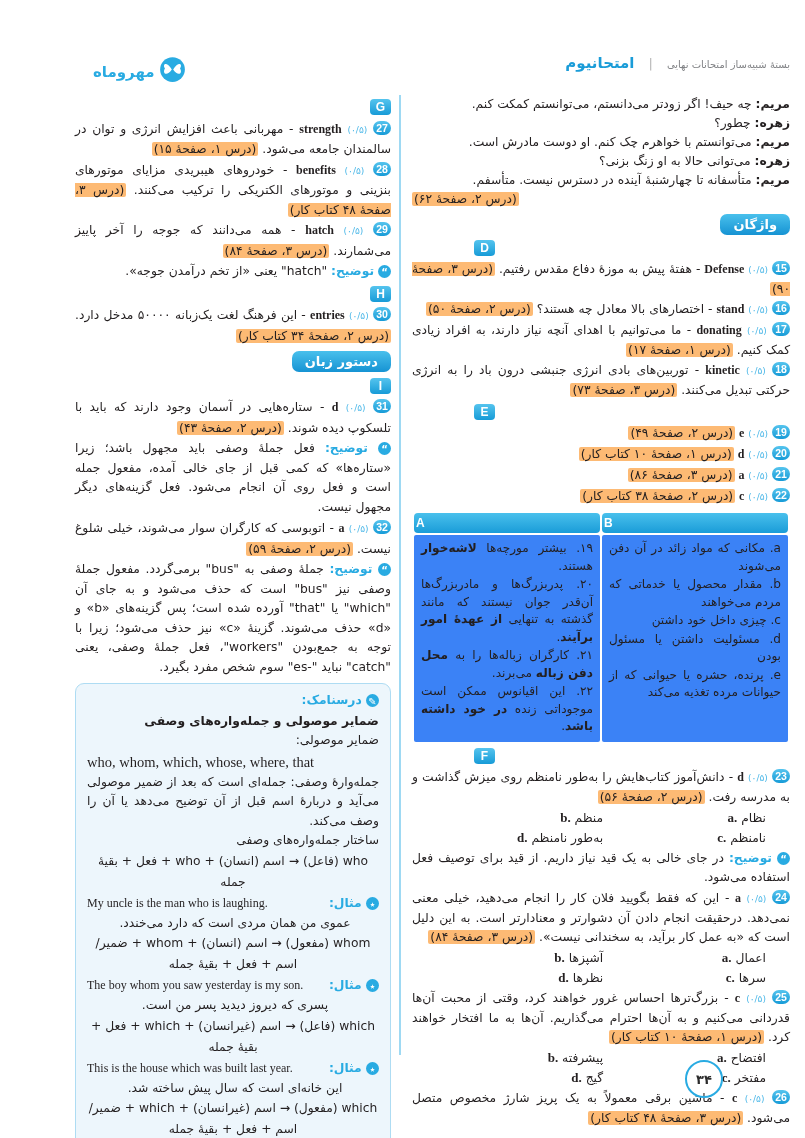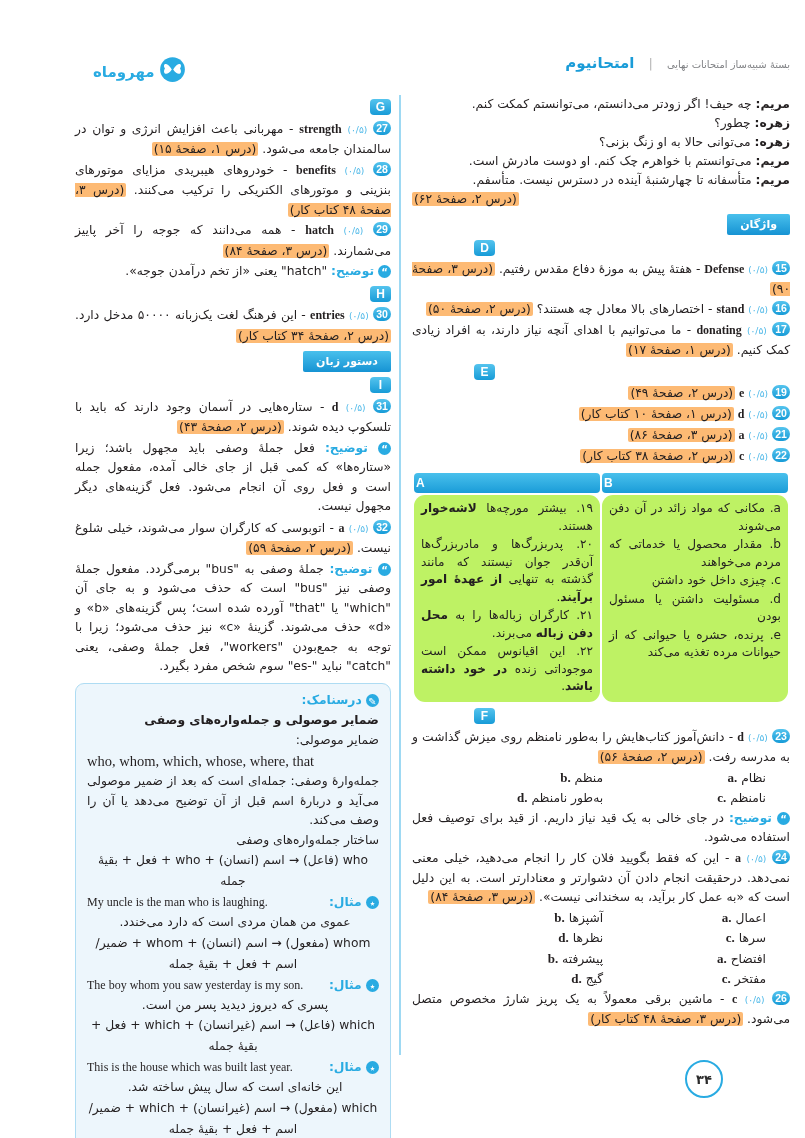--- a/index.html
+++ b/index.html
@@ -22,41 +22,41 @@
   .nb{display:inline-block;background:linear-gradient(#55c4ee,#179bd7);color:#fff;font-weight:bold;
       font-family:"Liberation Sans",sans-serif;font-size:10.5px;line-height:14px;padding:0 3px;min-width:12px;
       text-align:center;border-radius:7px;vertical-align:1px;}
   .letter-row{text-align:right;margin:3px 0 2px;}
   .col-right .letter-row{padding-left:62px;text-align:left;direction:ltr;}
   .letter{display:inline-block;background:linear-gradient(#55c4ee,#179bd7);color:#fff;font-weight:bold;
       font-family:"Liberation Sans",sans-serif;font-size:12px;line-height:16px;width:21px;text-align:center;
       border-radius:4px;}
   .sec-btn-row{text-align:right;margin:5px 0 4px;}
   .sec-btn{display:inline-block;background:linear-gradient(#49c0ec,#1693d3);color:#fff;font-weight:bold;
-      font-size:11px;line-height:17px;padding:2px 13px;border-radius:2px;}
+      font-size:13px;line-height:17px;padding:2px 13px;border-radius:7px;}
   .ans-word{font-family:"Liberation Serif","DejaVu Serif",serif;font-weight:bold;font-size:12px;}
   .score{color:#4db8e8;font-size:9px;}
   .ref{background:#fdba74;border-radius:2px;padding:0 2px;}
   .item{margin:0 0 1px;}
   .dline b{font-weight:bold;}
   .dref{text-align:left;}
   
   .opts{display:grid;grid-template-columns:46% 54%;direction:rtl;padding-right:24px;margin:0 0 1px;}
   .opt{direction:ltr;text-align:right;padding-left:10px;}
   .opt-label{font-family:"Liberation Serif","DejaVu Serif",serif;font-weight:bold;font-size:13px;}
   
   .note{margin:0 0 2px;}
   .q-icon{display:inline-block;background:#29abe2;color:#fff;font-weight:bold;border-radius:50%;
       width:13px;height:13px;line-height:16px;font-size:10px;text-align:center;vertical-align:-1px;}
   .note-label{color:#29abe2;font-weight:bold;}
   
   table.match{width:100%;border-collapse:separate;border-spacing:2px;margin:4px 0 3px;direction:ltr;}
   table.match th{background:linear-gradient(#49c0ec,#1a9cd8);color:#fff;font-family:"Liberation Sans",sans-serif;
       font-size:12px;line-height:16px;padding:2px;border-radius:4px;}
-  table.match td{background:#bef264;border-radius:11px;padding:5px 7px;vertical-align:top;direction:rtl;
+  table.match td{background:#3b82f6;border-radius:2px;padding:5px 7px;vertical-align:top;direction:rtl;
       text-align:justify;font-size:12.1px;line-height:17.5px;width:50%;}
   table.match td div{margin-bottom:1px;}
   
   .lesson-box{background:#edf6fc;border:1px solid #aedcf3;border-radius:9px;padding:7px 11px 9px;margin-top:6px;}
   .box-label{color:#29abe2;font-weight:bold;margin-bottom:1px;}
   .bold-line{font-weight:bold;}
   .pronouns{direction:ltr;text-align:left;font-family:"Liberation Serif","DejaVu Serif",serif;font-size:14.5px;line-height:22px;}
   .formula{text-align:center;line-height:21px;}
   .ex-row{display:flex;direction:ltr;justify-content:space-between;align-items:baseline;line-height:21px;}
   .ex-sentence{font-family:"Liberation Serif","DejaVu Serif",serif;font-size:12px;direction:ltr;}
@@ -85,35 +85,36 @@
   <span class="logo-text">مهروماه</span>
 </div>
 
 <div class="divider"></div>
 
 <div class="col col-right">
 
   <div class="dialogue">
     <p class="dline"><b>مریم:</b> <span>چه حیف! اگر زودتر می‌دانستم، می‌توانستم کمکت کنم.</span></p>
     <p class="dline"><b>زهره:</b> <span>چطور؟</span></p>
+    <p class="dline"><b>مریم:</b> <span>می‌توانستم با خواهرم چک کنم. او دوست مادرش است.</span></p>
     <p class="dline"><b>زهره:</b> <span>می‌توانی حالا به او زنگ بزنی؟</span></p>
-    <p class="dline"><b>مریم:</b> <span>می‌توانستم با خواهرم چک کنم. او دوست مادرش است.</span></p>
     <p class="dline"><b>مریم:</b> <span>متأسفانه تا چهارشنبهٔ آینده در دسترس نیست. متأسفم.</span></p>
     <p class="dref"><span class="ref">(درس ۲، صفحهٔ ۶۲)</span></p>
   </div>
 
   <div class="sec-btn-row">
     <span class="sec-btn">واژگان</span>
   </div>
 
   <div class="letter-row"><span class="letter">D</span></div>
 
   <p class="item"><span class="nb">15</span> <span class="ans-word">Defense</span> <span class="score">(۰/۵)</span> <span>- هفتهٔ پیش به موزهٔ دفاع مقدس رفتیم.</span> <span class="ref">(درس ۳، صفحهٔ ۹۰)</span></p>
   <p class="item"><span class="nb">16</span> <span class="ans-word">stand</span> <span class="score">(۰/۵)</span> <span>- اختصارهای بالا معادل چه هستند؟</span> <span class="ref">(درس ۲، صفحهٔ ۵۰)</span></p>
   <p class="item"><span class="nb">17</span> <span class="ans-word">donating</span> <span class="score">(۰/۵)</span> <span>- ما می‌توانیم با اهدای آنچه نیاز دارند، به افراد زیادی کمک کنیم.</span> <span class="ref">(درس ۱، صفحهٔ ۱۷)</span></p>
+  <p class="item"><span class="nb">18</span> <span class="ans-word">kinetic</span> <span class="score">(۰/۵)</span> <span>- توربین‌های بادی انرژی جنبشی درون باد را به انرژی حرکتی تبدیل می‌کنند.</span> <span class="ref">(درس ۳، صفحهٔ ۷۳)</span></p>
 
   <div class="letter-row"><span class="letter">E</span></div>
 
   <p class="item" style="text-align:right"><span class="nb">19</span> <span class="ans-word">e</span> <span class="score">(۰/۵)</span> <span class="ref">(درس ۲، صفحهٔ ۴۹)</span></p>
   <p class="item" style="text-align:right"><span class="nb">20</span> <span class="ans-word">d</span> <span class="score">(۰/۵)</span> <span class="ref">(درس ۱، صفحهٔ ۱۰ کتاب کار)</span></p>
   <p class="item" style="text-align:right"><span class="nb">21</span> <span class="ans-word">a</span> <span class="score">(۰/۵)</span> <span class="ref">(درس ۳، صفحهٔ ۸۶)</span></p>
   <p class="item" style="text-align:right"><span class="nb">22</span> <span class="ans-word">c</span> <span class="score">(۰/۵)</span> <span class="ref">(درس ۲، صفحهٔ ۳۸ کتاب کار)</span></p>
 
   <table class="match">
     <tbody>
@@ -156,20 +157,21 @@
     <p class="item"><span class="nb">24</span> <span class="ans-word">a</span> <span class="score">(۰/۵)</span> <span>- این که فقط بگویید فلان کار را انجام می‌دهید، خیلی معنی نمی‌دهد. درحقیقت انجام دادن آن دشوارتر و معنادارتر است. به این دلیل است که «به عمل کار برآید، به سخندانی نیست».</span> <span class="ref">(درس ۳، صفحهٔ ۸۴)</span></p>
     <div class="opts">
       <div class="opt"><span class="opt-label">a.</span> <span>اعمال</span></div>
       <div class="opt"><span class="opt-label">b.</span> <span>آشپزها</span></div>
       <div class="opt"><span class="opt-label">c.</span> <span>سرها</span></div>
       <div class="opt"><span class="opt-label">d.</span> <span>نظرها</span></div>
     </div>
   </div>
 
   <div class="mcq">
+    <p class="item"><span class="nb">25</span> <span class="ans-word">c</span> <span class="score">(۰/۵)</span> <span>- بزرگ‌ترها احساس غرور خواهند کرد، وقتی از محبت آن‌ها قدردانی می‌کنیم و به آن‌ها احترام می‌گذاریم. آن‌ها به ما افتخار خواهند کرد.</span> <span class="ref">(درس ۱، صفحهٔ ۱۰ کتاب کار)</span></p>
     <div class="opts">
       <div class="opt"><span class="opt-label">a.</span> <span>افتضاح</span></div>
       <div class="opt"><span class="opt-label">b.</span> <span>پیشرفته</span></div>
       <div class="opt"><span class="opt-label">c.</span> <span>مفتخر</span></div>
       <div class="opt"><span class="opt-label">d.</span> <span>گیج</span></div>
     </div>
   </div>
 
   <div class="mcq">
     <p class="item"><span class="nb">26</span> <span class="ans-word">c</span> <span class="score">(۰/۵)</span> <span>- ماشین برقی معمولاً به یک پریز شارژ مخصوص متصل می‌شود.</span> <span class="ref">(درس ۳، صفحهٔ ۴۸ کتاب کار)</span></p>

